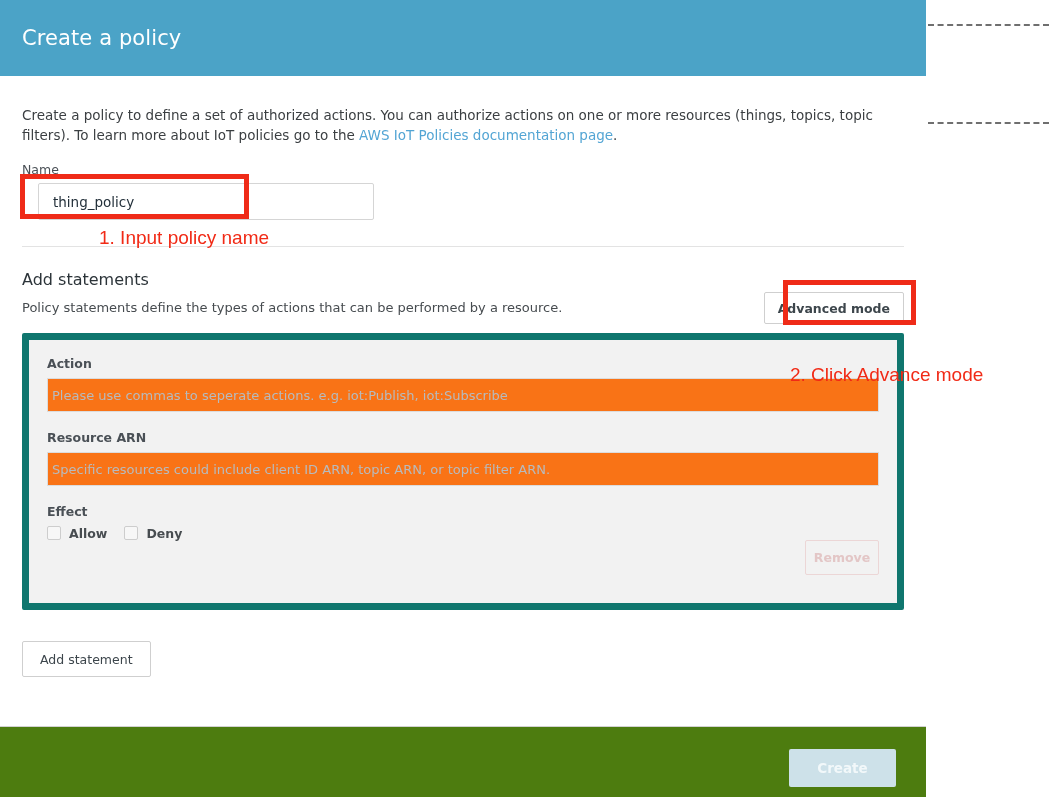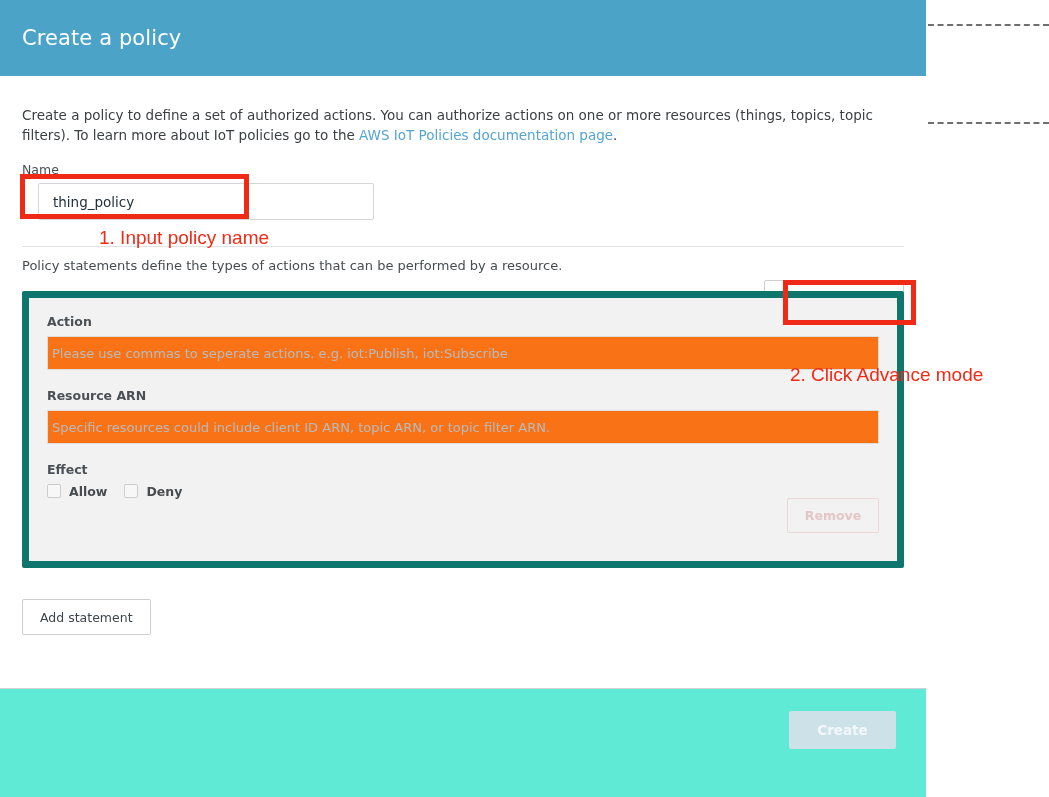--- a/index.html
+++ b/index.html
@@ -192,21 +192,21 @@
     font-size: 12.5px;
     font-weight: bold;
     color: #474c50;
     margin: 0 17px 0 8px;
   }
 
   .remove-btn {
     position: absolute;
     right: 18px;
     bottom: 28px;
-    width: 92px;
+    width: 74px;
     height: 35px;
     background: transparent;
     border: 1px solid #ecd6d6;
     border-radius: 2px;
     font-family: "DejaVu Sans", "Liberation Sans", sans-serif;
     font-size: 12.5px;
     font-weight: bold;
     color: #e3c6c6;
     cursor: default;
   }
@@ -224,22 +224,22 @@
     color: #3d464c;
     cursor: pointer;
   }
 
   
   .modal-footer {
     position: absolute;
     left: 0;
     bottom: 0;
     width: 926px;
-    height: 109px;
-    background: #5eead4;
+    height: 71px;
+    background: #4d7c0f;
     border-top: 1px solid #d2d2d2;
     box-sizing: border-box;
   }
   .create-btn {
     position: absolute;
     right: 30px;
     top: 22px;
     width: 107px;
     height: 38px;
     background: #cde1e9;
@@ -290,20 +290,21 @@
     <p class="intro"><span>Create a policy to define a set of authorized actions. You can authorize actions on one or more resources (things, topics, topic filters). To learn more about IoT policies go to the </span><a href="#">AWS IoT Policies documentation page</a><span>.</span></p>
 
     <label class="field-label">Name</label>
     <div class="name-row">
       <input class="name-input" type="text" value="thing_policy" style="">
     </div>
 
     <hr class="divider">
 
     <div class="section-head">
+      <h2 class="section-title">Add statements</h2>
       <p class="section-sub">Policy statements define the types of actions that can be performed by a resource.</p>
       <button class="advanced-btn">Advanced mode</button>
     </div>
 
     <div class="statement-card">
 
       <div class="stmt-group">
         <label class="stmt-label">Action</label>
         <input class="stmt-input" type="text" placeholder="Please use commas to seperate actions. e.g. iot:Publish, iot:Subscribe" style="">
       </div>

